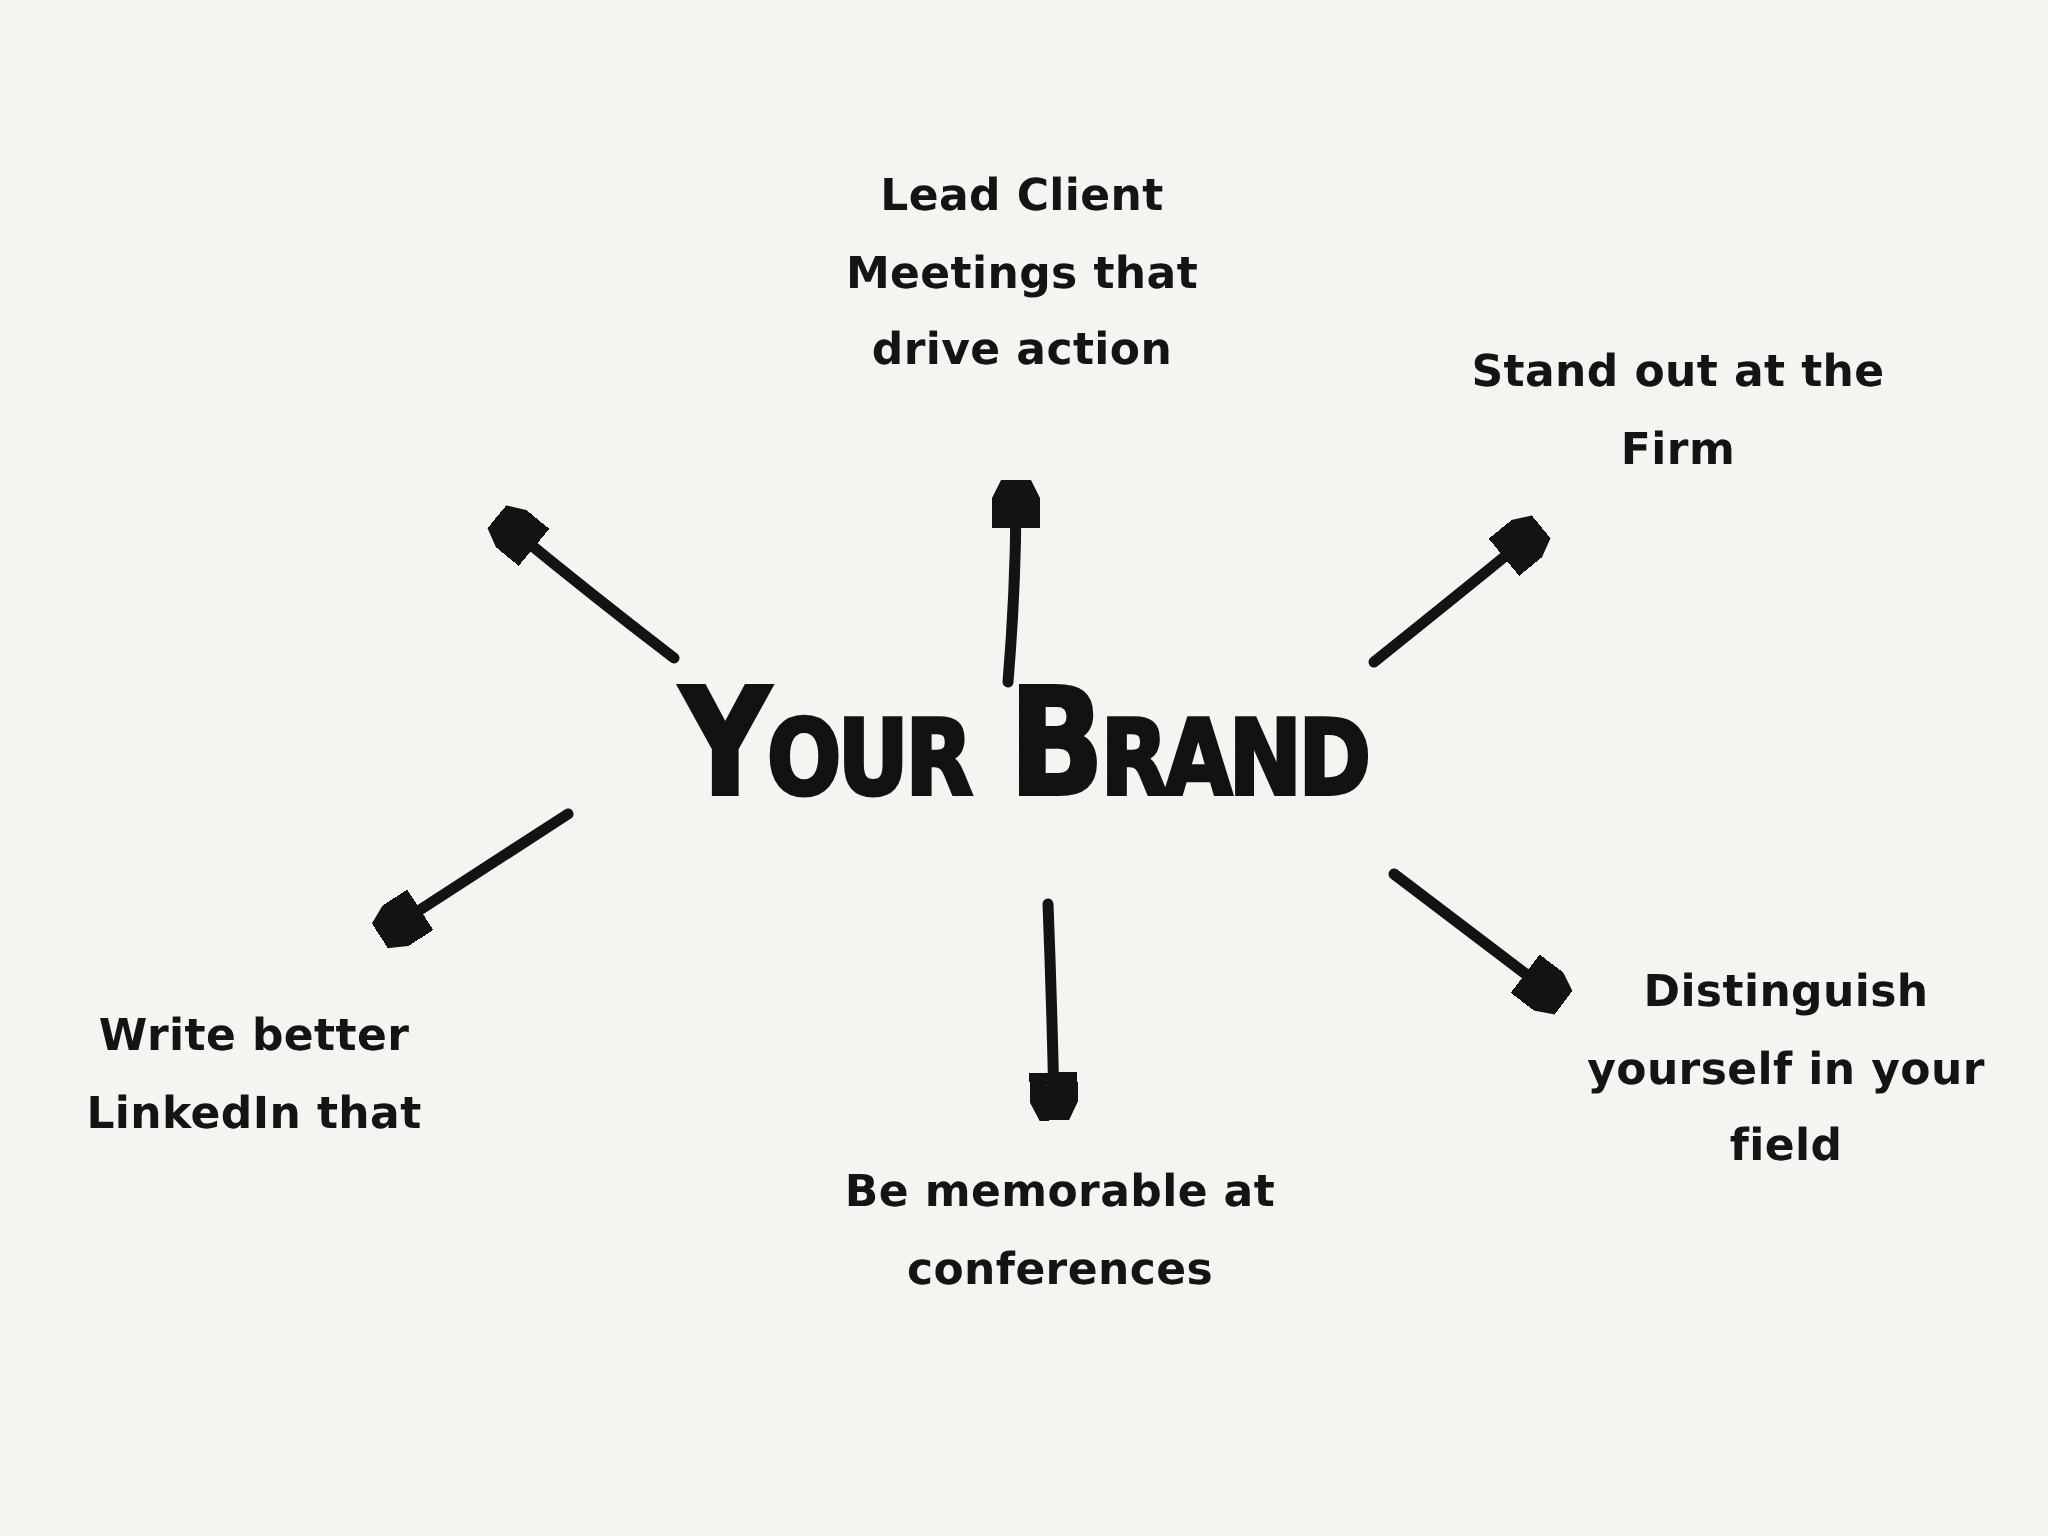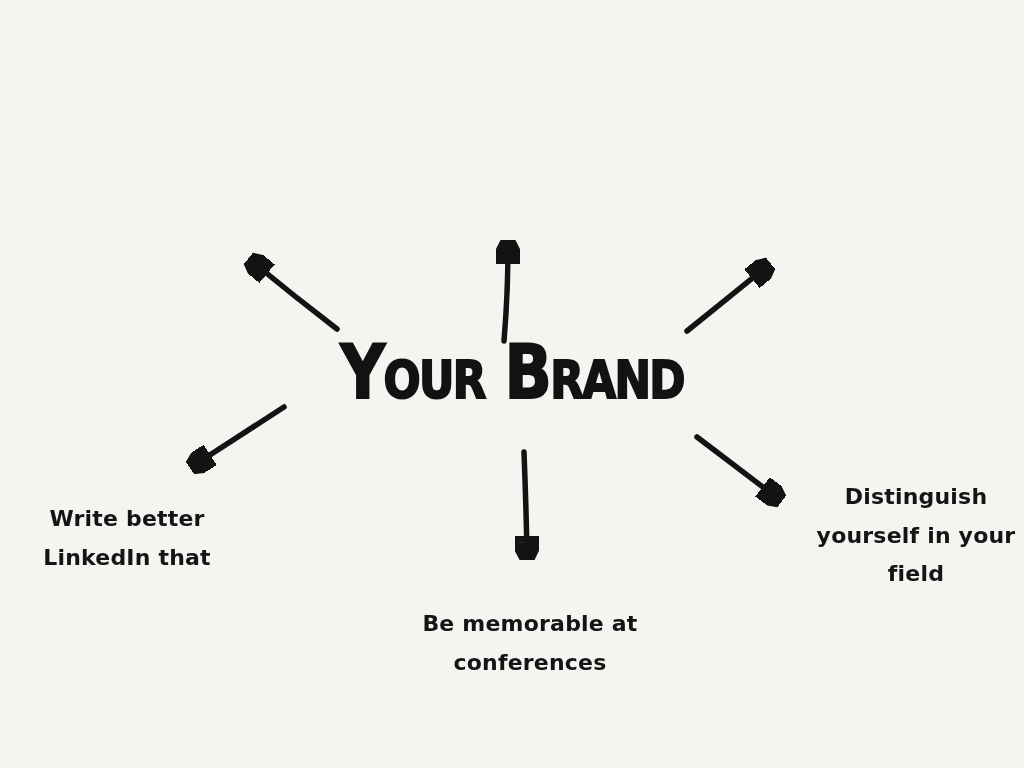--- a/index.html
+++ b/index.html
@@ -53,22 +53,22 @@
     transform: scaleX(0.84);
     transform-origin: center;
     -webkit-text-stroke: 2px #121212;
     color: #121212;
   }
   
   .pos-career        { top: 128px; left:  28px; width: 218px; }
   .pos-meetings      { top:  80px; left: 398px; width: 226px; }
   .pos-firm         { top: 168px; left: 726px; width: 226px; }
   .pos-linkedin      { top: 500px; left:  22px; width: 210px; }
-  .pos-conferences   { top: 578px; left: 405px; width: 250px; margin-top: 27px; }
-  .pos-distinguish   { top: 478px; left: 786px; width: 214px; margin-left: 23px; }
+  .pos-conferences   { top: 578px; left: 405px; width: 250px; }
+  .pos-distinguish   { top: 478px; left: 786px; width: 214px; }
 </style>
 </head>
 <body>
 
 <div class="canvas">
 
   <svg class="arrows" viewBox="0 0 1024 768" xmlns="http://www.w3.org/2000/svg">
     <defs>
       <marker id="arrowhead" viewBox="0 0 10 10" refX="7" refY="5" markerWidth="24" markerHeight="24" markerUnits="userSpaceOnUse" orient="auto">
         <path d="M0,0 L10,5 L0,10 z" fill="#131313" stroke="none"></path>
@@ -76,21 +76,26 @@
     </defs>
     <path d="M 337 329 Q 294 296 254 263" marker-end="url(#arrowhead)"></path>
     <path d="M 504 341 Q 508 293 508 247" marker-end="url(#arrowhead)"></path>
     <path d="M 687 331 Q 727 299 765 268" marker-end="url(#arrowhead)"></path>
     <path d="M 284 407 Q 238 437 196 464" marker-end="url(#arrowhead)"></path>
     <path d="M 524 452 Q 526 503 527 553" marker-end="url(#arrowhead)"></path>
     <path d="M 697 437 Q 739 469 776 497" marker-end="url(#arrowhead)"></path>
   </svg>
 
 
+  <div class="branch-label pos-meetings">Lead Client
+Meetings that
+drive action</div>
 
+  <div class="branch-label pos-firm">Stand out at the
+Firm</div>
 
   <div class="branch-label pos-linkedin">Write better
 LinkedIn that</div>
 
   <div class="branch-label pos-conferences">Be memorable at
 conferences</div>
 
   <div class="branch-label pos-distinguish">Distinguish
 yourself in your
 field</div>

